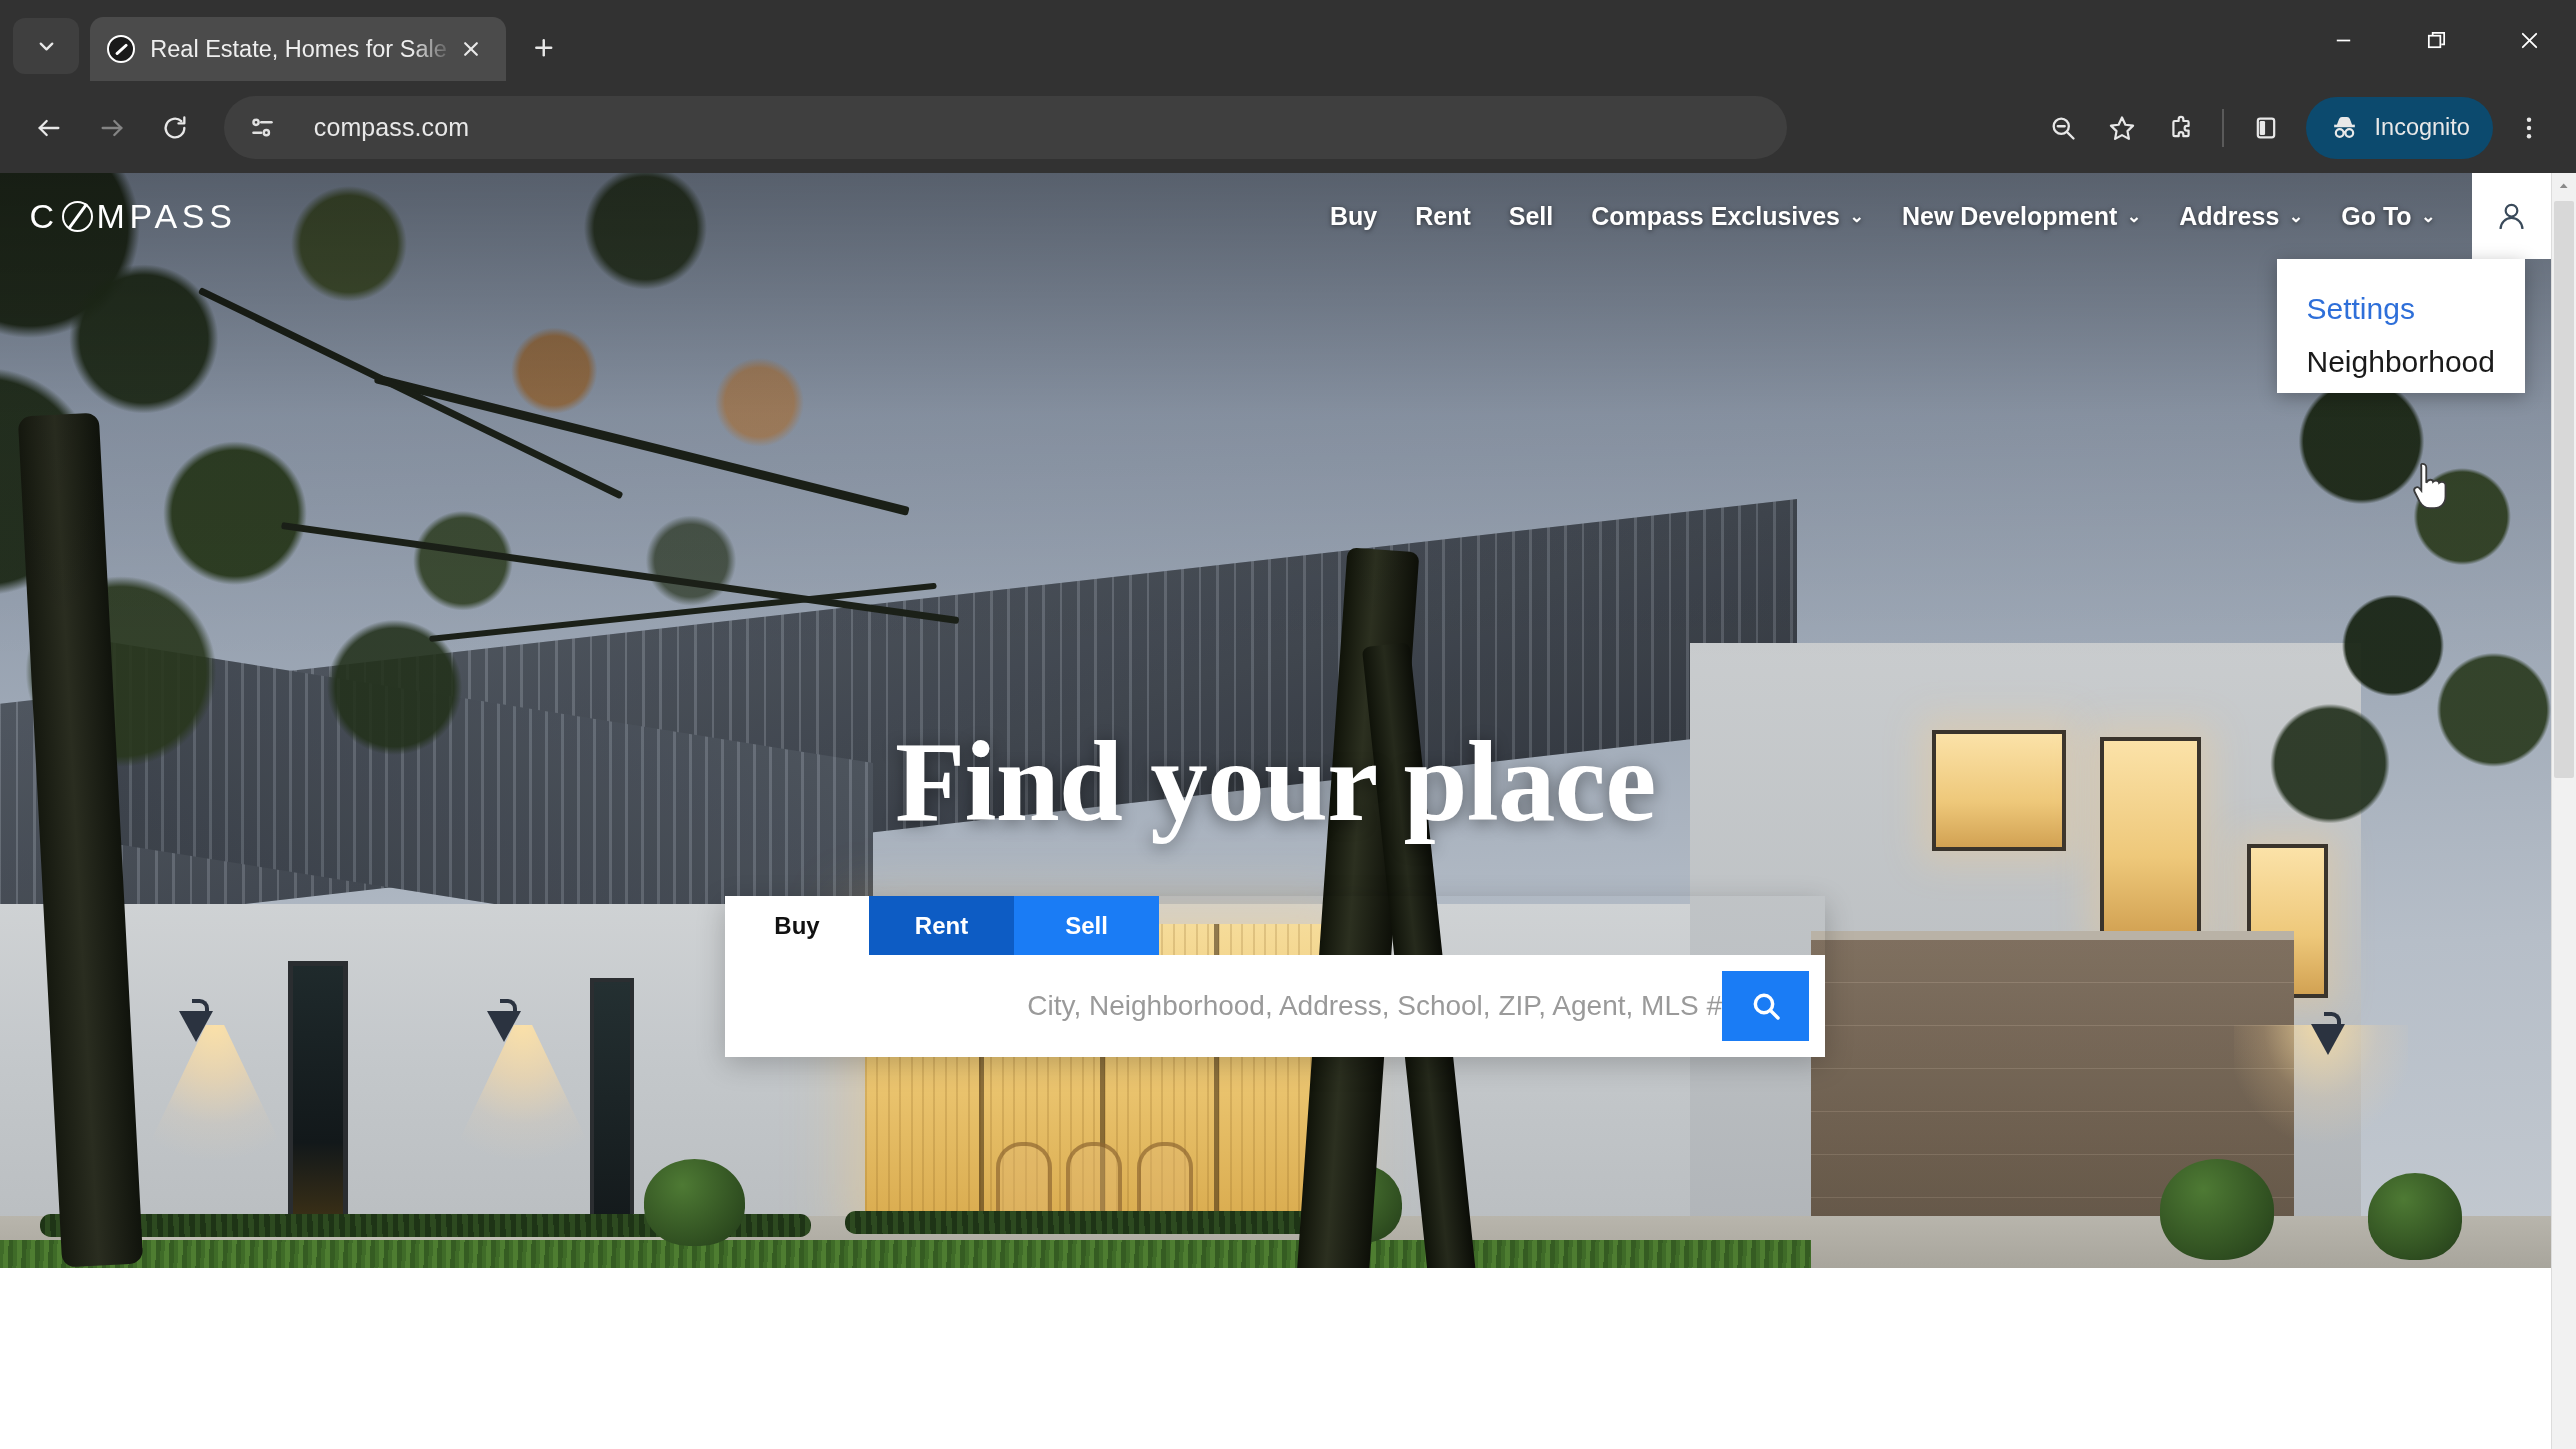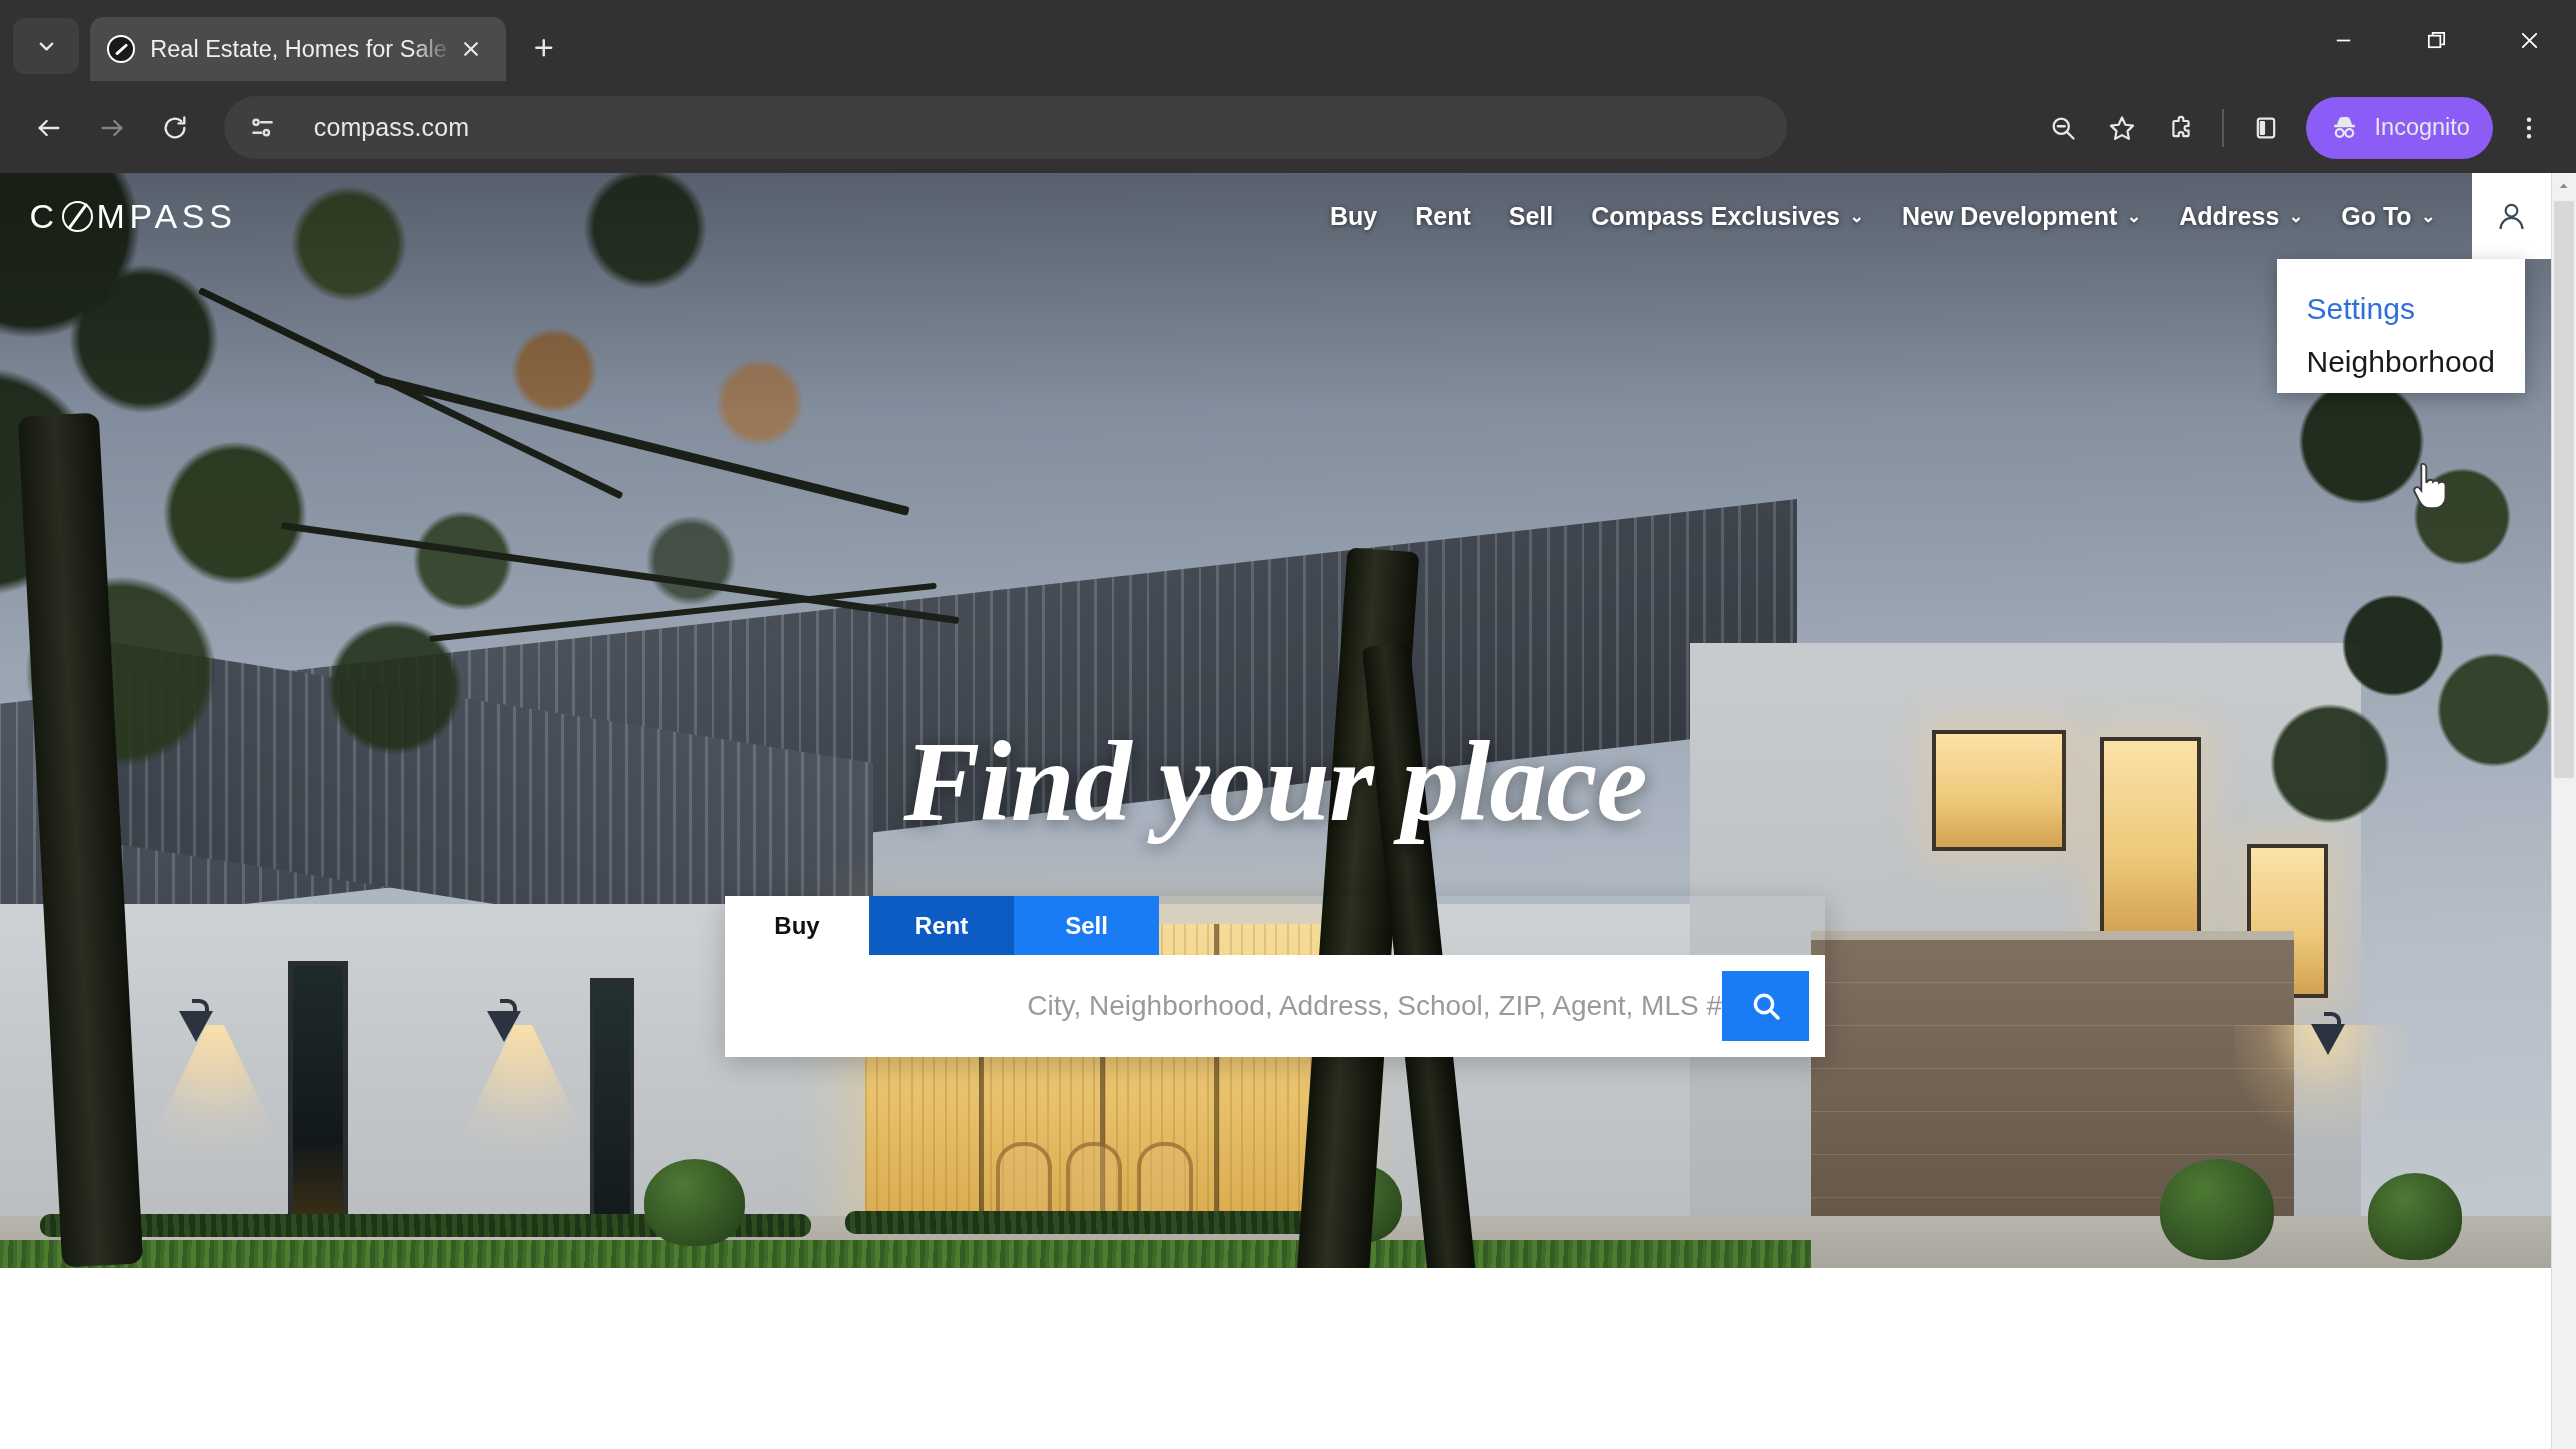--- a/index.html
+++ b/index.html
@@ -71,21 +71,21 @@
     gap:17px;
   }
   .omnibox-icon { width:31px; height:31px; display:flex; align-items:center; justify-content:center; flex:0 0 auto; }
   .omnibox-url { color:#e8e8e8; font-size:25px; margin-left:19px; letter-spacing:0.1px; }
 
   .tb-right { display:flex; align-items:center; margin-left:auto; }
   .tb-icon { width:59px; height:59px; display:flex; align-items:center; justify-content:center; border-radius:50%; }
   .tb-icon svg { width:28px; height:28px; }
   .tb-divider { width:2px; height:38px; background:#5a5a5a; margin:0 12px; }
   .incognito-pill {
-    height:62px; background:#8b5cf6; border-radius:31px;
+    height:62px; background:#0c4a6e; border-radius:31px;
     display:flex; align-items:center; padding:0 23px; margin-left:10.7px;
   }
   .incognito-pill .lbl { color:#e8e8e8; font-size:23.5px; margin-left:14.8px; }
   .menu-dots { width:59px; height:59px; display:flex; align-items:center; justify-content:center; margin-left:6.7px; }
 
   
   .viewport { position:absolute; left:0; top:173px; width:2576px; height:1276px; background:#fff; overflow:hidden; }
 
   
   .hero { position:absolute; left:0; top:0; width:2551px; height:1095px; overflow:hidden; }
@@ -272,21 +272,21 @@
   }
   .dd-item { padding:9.4px 29.5px; font-size:30px; color:#1a1a1a; white-space:nowrap; }
   .dd-item.active { color:#2e6fd9; }
 
   .cursor { position:absolute; left:2408px; top:287px; width:42px; height:52px; z-index:60; }
 
   
   .headline {
     position:absolute; left:0; right:25.5px; top:543px; text-align:center;
     font-family:"Liberation Serif", serif; font-size:115px; font-weight:700;
-    color:#fff; text-shadow:0 2.7px 17.4px rgba(0,0,0,.45); z-index:25; letter-spacing:-0.7px;font-style:italic;
+    color:#fff; text-shadow:0 2.7px 17.4px rgba(0,0,0,.45); z-index:25; letter-spacing:-0.7px;
   }
   .searchbox {
     position:absolute; left:725px; top:723px; width:1100px; z-index:25;
     box-shadow:0 6.7px 27px rgba(0,0,0,.22);
   }
   .sb-tabs { display:flex; height:59px; }
   .sb-tab { display:flex; align-items:center; justify-content:center; font-size:24px; font-weight:700; }
   .sb-tab.buy  { width:144px; background:#fff; color:#111; }
   .sb-tab.rent { width:145px; background:#0d5cc4; color:#fff; }
   .sb-tab.sell { width:145px; background:#1a7cf5; color:#fff; }

